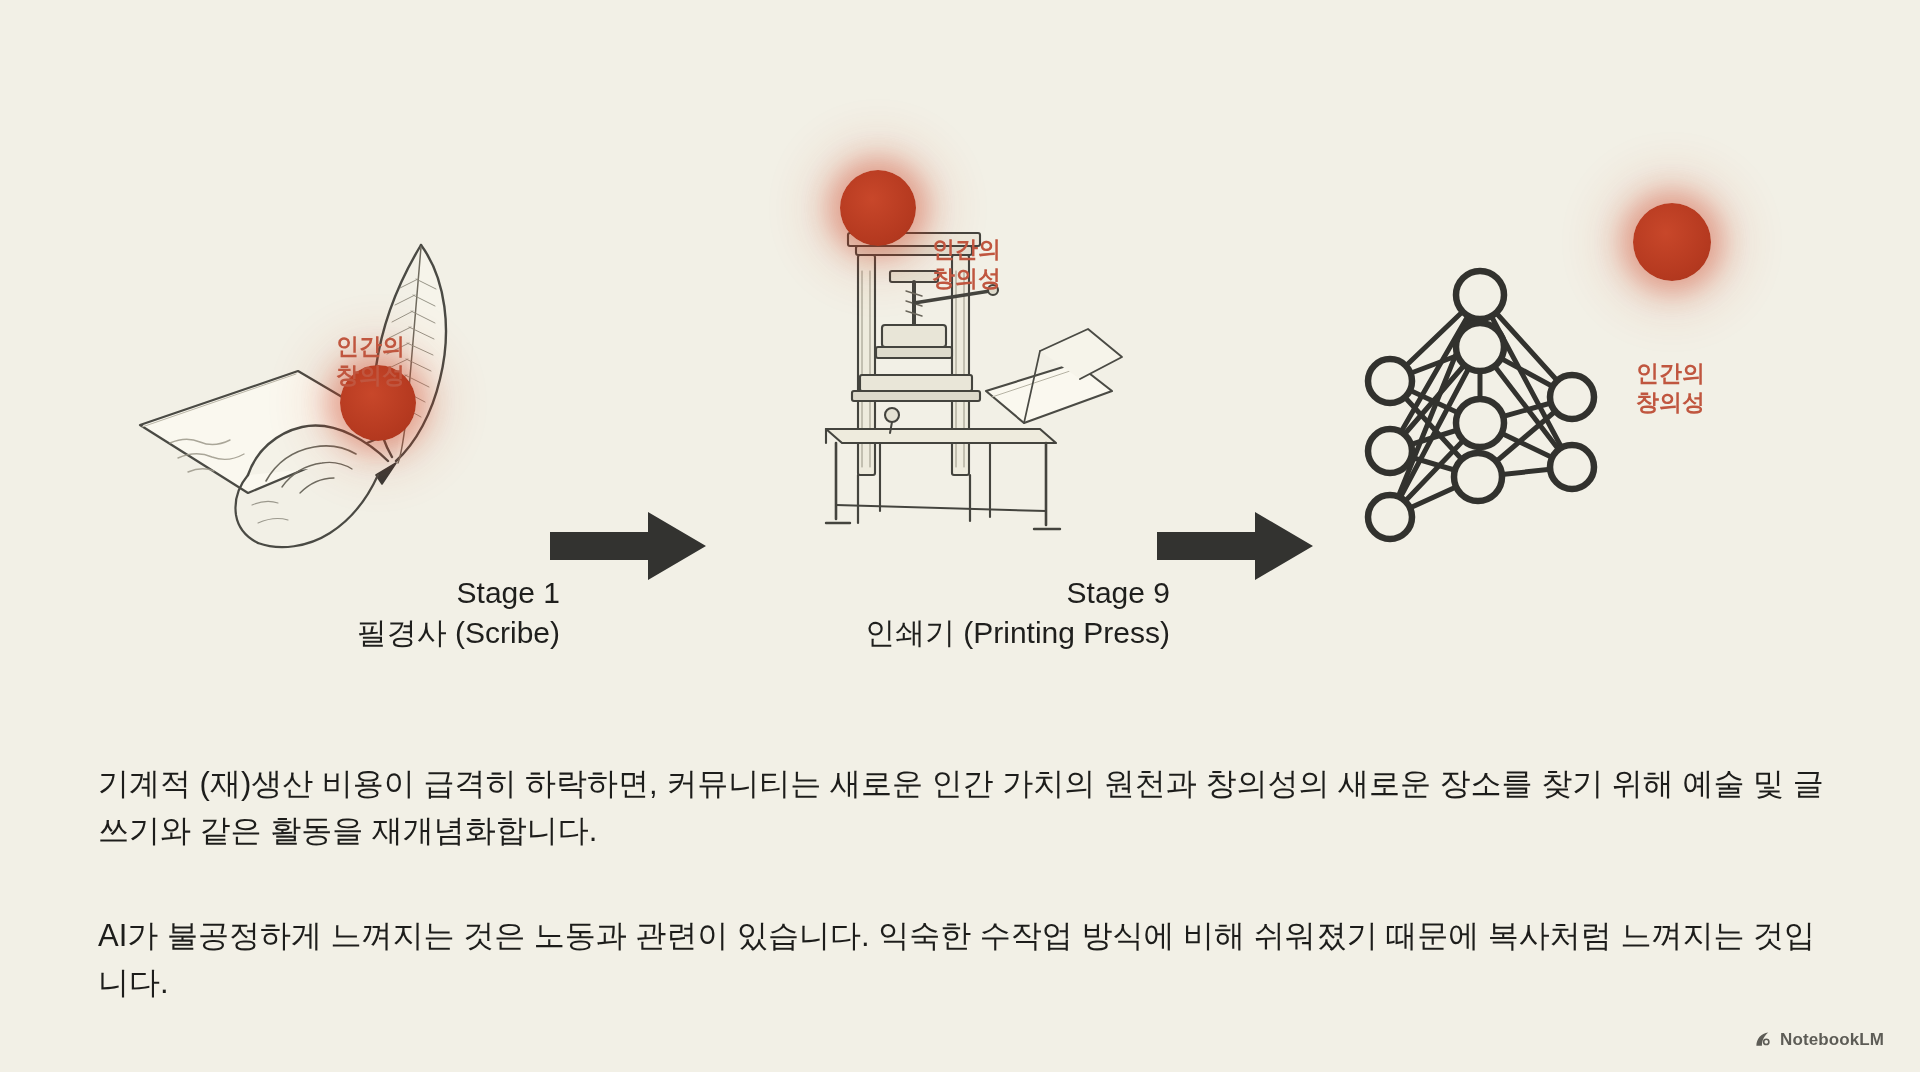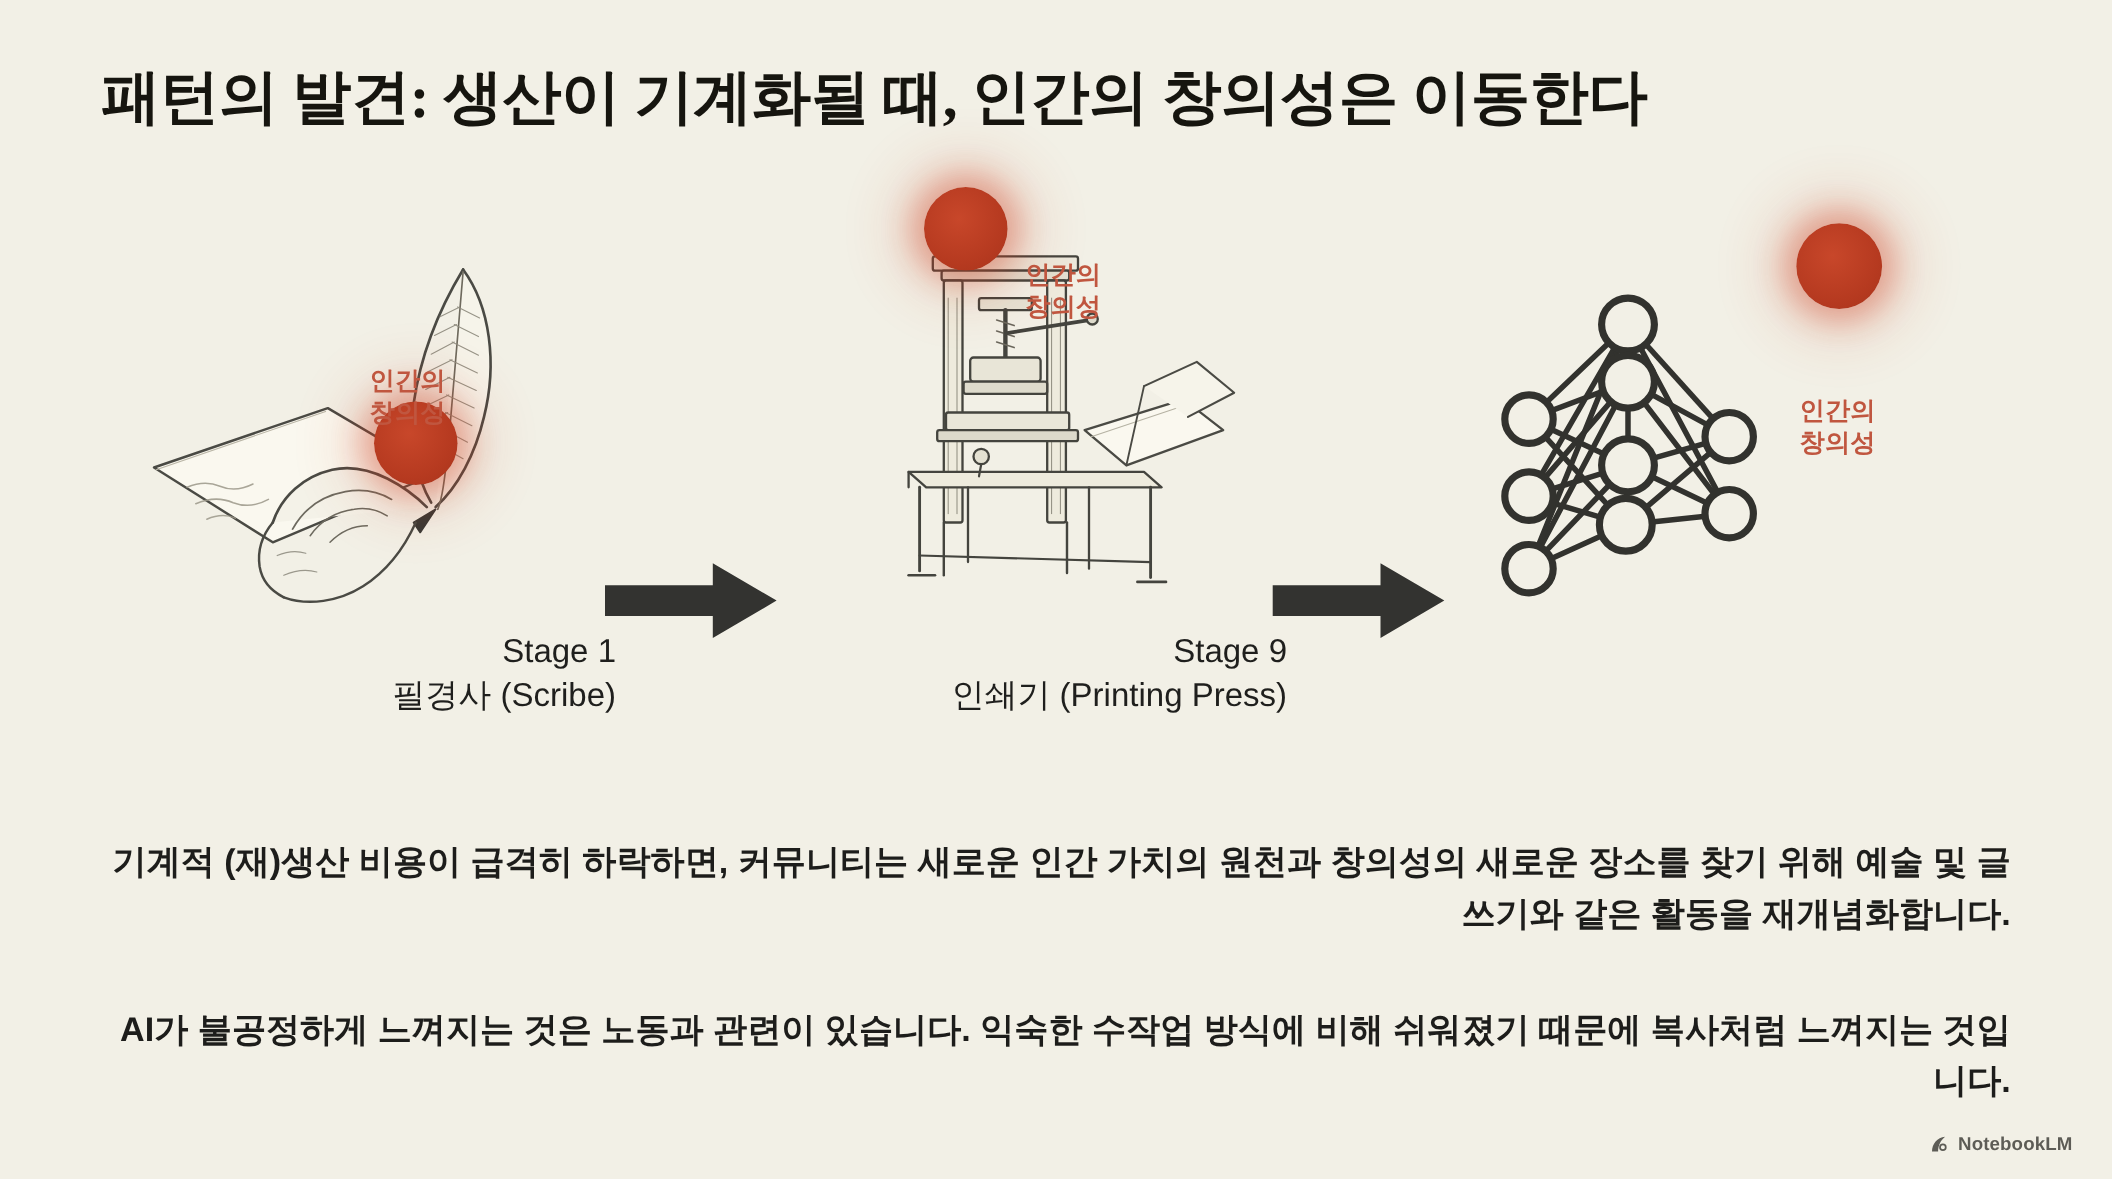--- a/index.html
+++ b/index.html
@@ -84,44 +84,42 @@
   #arrow2{left:1155px;}
 
   
   .body-copy{
     position:absolute;
     left:98px;
     width:1730px;
     font-size:31px;
     line-height:1.52;
     color:#1d1d1b;
-    font-weight:700;
-    text-align:right;
+    font-weight:400;
   }
   #para1{top:760px;}
   #para2{top:912px;}
   .body-copy p{margin:0;}
 
   
   .watermark{
     position:absolute;
     right:36px; bottom:22px;
-    display:flex;align-items:flex-end;gap:7px;
+    display:flex;align-items:flex-start;gap:7px;
     opacity:.72;
   }
   .watermark .wm-text{
     font-size:17px;font-weight:bold;color:#24241f;letter-spacing:.1px;
   }
 </style>
 </head>
 <body>
 
 <div class="slide">
 
-  <div class="title">패턴의 발견: 생산이 기계화될 때, 인간의 창의성은 이동한다</div>
 
   <div class="stages">
 
     <div class="stage" id="stage1">
       <div class="art">
         <svg width="430" height="400" viewBox="0 0 430 400">
           <g fill="none" stroke="#3a3a36" stroke-width="2" stroke-linecap="round" stroke-linejoin="round">
 
             <path d="M10 250 L168 196 L268 255 L118 318 Z" fill="#faf8ef" stroke="#4a4a44" stroke-width="2.2"></path>
             <path d="M12 252 L166 199" stroke="#b9b5a6" stroke-width="1"></path>

